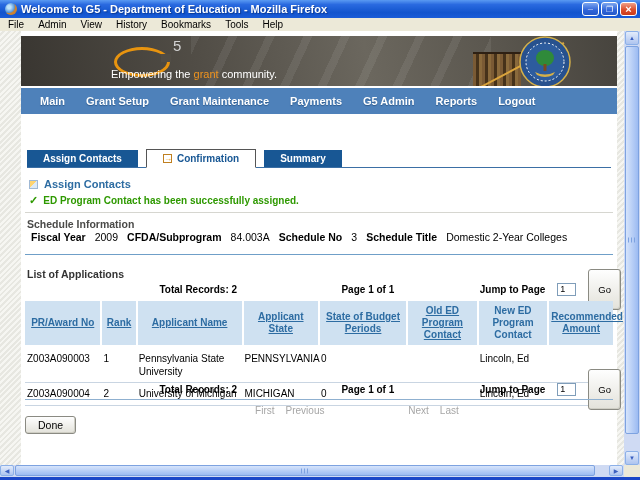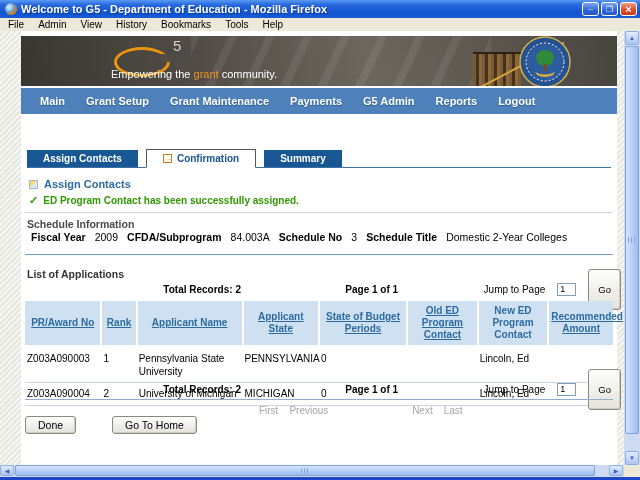--- a/index.html
+++ b/index.html
@@ -85,40 +85,40 @@
   #hr2 { left:4px; top:223px; width:588px; height:1px; background:#6f9fc8; }
   #list-heading { left:6px; top:237px; font-size:10.5px; font-weight:bold; color:#333; }
 
   
   .pag { left:14px; width:588px; height:18px; display:flex; align-items:center;
     justify-content:flex-end; font-size:10px; color:#000; padding-right:2px; }
   #pag-top { top:249px; } #pag-bottom { top:349px; }
   .pag .tot { font-weight:bold; margin-right:18px; }
   .pag .lnk { color:#a6a6a6; margin-right:11px;margin-top:43px; }
   .pag .pginfo { font-weight:bold; margin:0 14px 0 6px; }
-  .pag .jump { margin-left:10px; margin-right:12px; }
+  .pag .jump { margin-left:10px; margin-right:12px;font-weight:bold; }
   .pag input { width:19px; height:13px; border:1px solid #7f9db9; font-size:9px; padding-left:2px; margin-right:12px; }
   .xpbtn { border:1px solid #8a8a82; border-radius:3px; font-size:9.5px;
     background:linear-gradient(180deg,#fefefe,#e3e2da); padding:14px 9px;
     box-shadow:inset -1px -1px 0 #cfcec4; cursor:pointer; font-family:"Liberation Sans",sans-serif; }
 
   
   #apps-table { left:4px; top:270px; width:588px; border-collapse:collapse; table-layout:fixed; }
   #apps-table th { background:#cfe1f1; color:#2d6ca2; font-size:10px; font-weight:bold;
     text-align:center; vertical-align:middle; padding:4px 2px; line-height:1.2;
     border-left:2px solid #fff; text-decoration:underline; cursor:pointer; }
   #apps-table th:first-child { border-left:none; }
   #apps-table th.nolink { text-decoration:none; cursor:default; }
   #apps-table td { font-size:10px; color:#000; vertical-align:top;
     padding:5px 2px 4px 2px; border-bottom:1px solid #c9d5e2; line-height:1.25; }
   #apps-table thead tr { border-bottom:3px solid #fff; }
   #hr3 { left:4px; top:368px; width:588px; height:1px; background:#8fb0d0; }
 
   
-  #btn-row { left:4px; top:385px; display:flex; gap:36px; }
+  #btn-row { left:4px; top:385px; display:flex; gap:24px; }
   #btn-row .xpbtn { font-size:10.5px; padding:2px 12px; }
 
   
   .sb-track { background:#cfdaf3; }
   #vscroll { left:624px; top:31px; width:16px; height:434px; }
   #hscroll { left:0px; top:465px; width:624px; height:12px; }
   .sb-btn { position:absolute; background:linear-gradient(180deg,#e3ecfb,#aec4ef);
     border:1px solid #8cb0e8; border-radius:2px; color:#3a5fc0; font-size:6px;
     text-align:center; }
   #vs-up   { left:1px; top:0px;  width:14px; height:14px; line-height:13px; }
@@ -284,21 +284,20 @@
       <span class="lnk">Next</span>
       <span class="lnk">Last</span>
       <span class="jump">Jump to Page</span>
       <input value="1" style="">
       <button class="xpbtn">Go</button>
     </div>
     <div class="abs" id="hr3"></div>
 
     <div class="abs" id="btn-row">
       <button class="xpbtn">Done</button>
-      <button class="xpbtn">Go To Home</button>
     </div>
   </div>
 
   <div class="abs sb-track" id="vscroll">
     <div class="sb-btn" id="vs-up">▲</div>
     <div id="vs-thumb">
         <div class="grip"></div>
       </div>
     <div class="sb-btn" id="vs-down">▼</div>
   </div>

